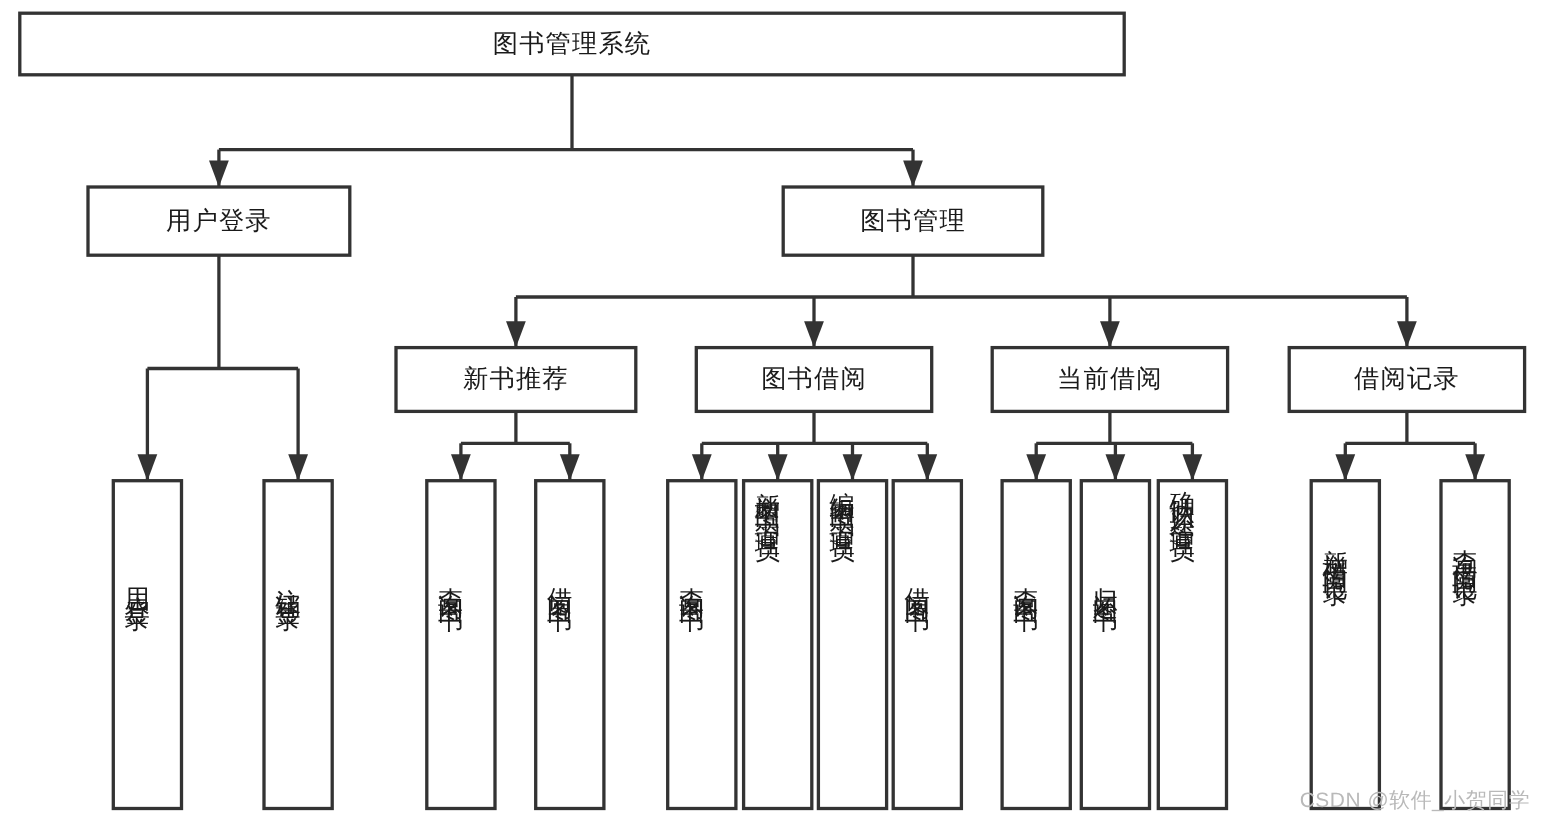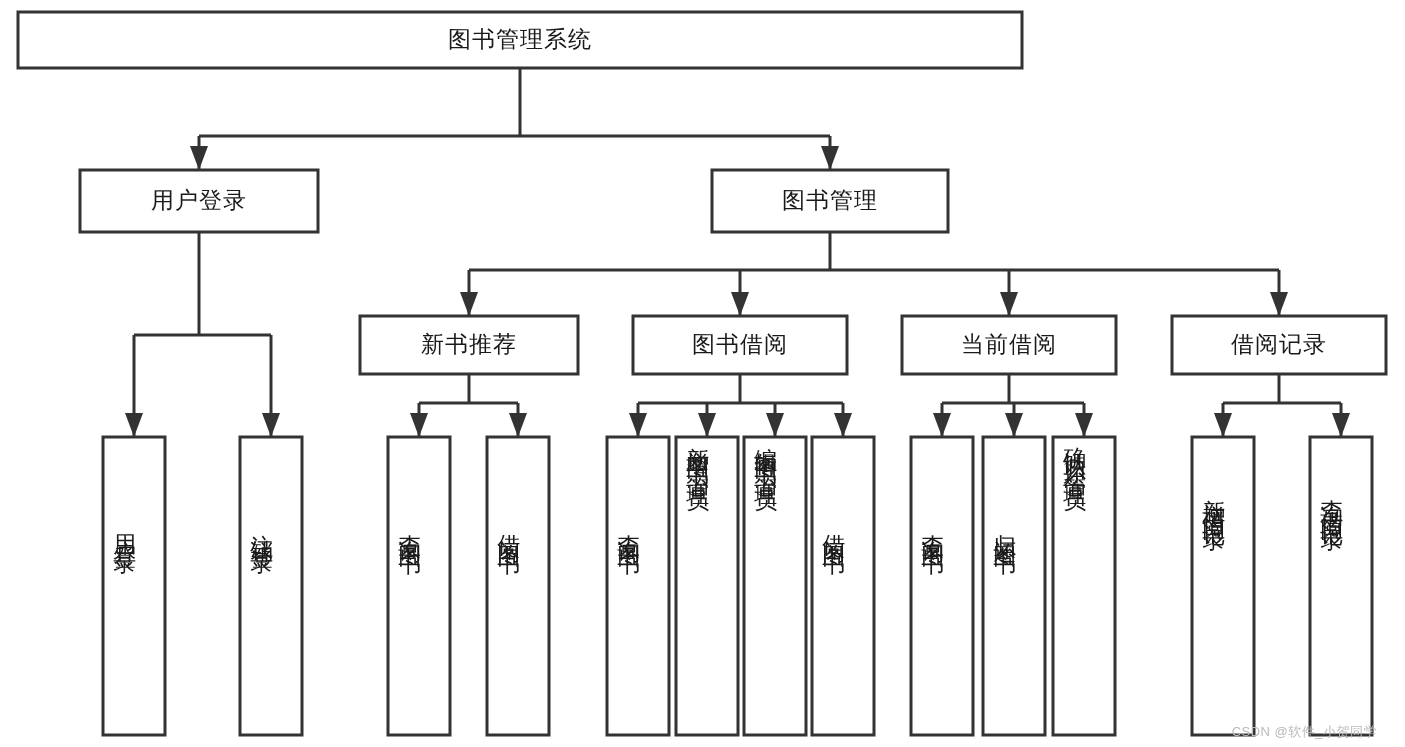--- a/index.html
+++ b/index.html
@@ -44,24 +44,24 @@
     stroke: #333333;
     stroke-width: 3;
     fill: none;
   }
   .arrow-head {
     fill: #333333;
     stroke: none;
   }
   .watermark {
     position: absolute;
-    right: 28px;
+    right: 14px;
     bottom: 6px;
     font-family: "Liberation Sans", "DejaVu Sans", sans-serif;
-    font-size: 13px;
+    font-size: 19px;
     color: #b9b9b9;
     white-space: nowrap;
     letter-spacing: 0.5px;
     pointer-events: none;
   }
 </style>
 </head>
 <body>
 
 <svg id="diagram" viewBox="0 0 1405 747">

